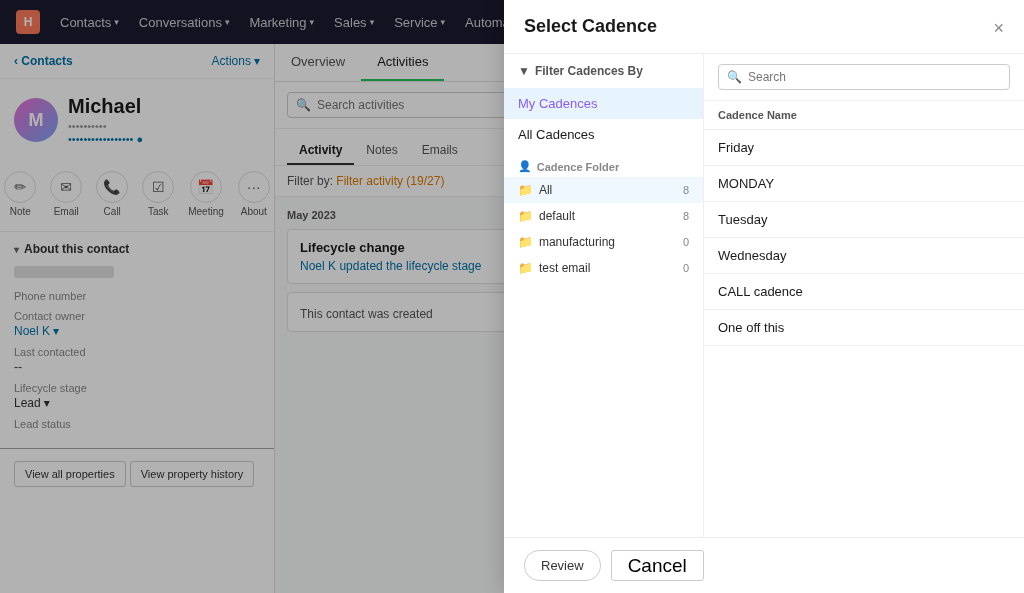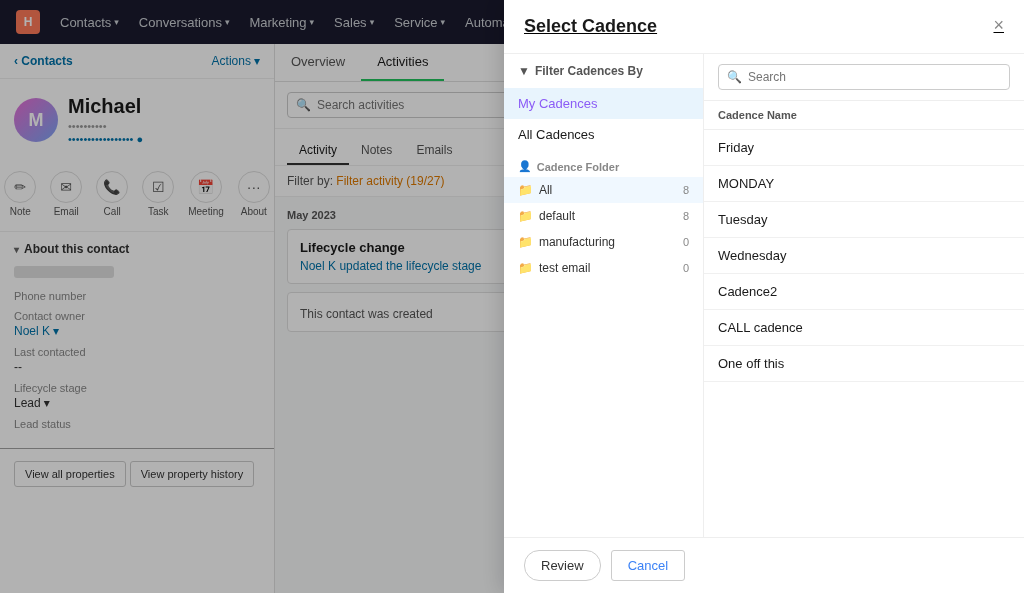--- a/index.html
+++ b/index.html
@@ -240,21 +240,21 @@
     .activity-tab {
       padding: 6px 12px;
       font-size: 12px;
       color: #555;
       cursor: pointer;
       border-bottom: 2px solid transparent;
     }
     .activity-tab.active {
       color: #1a1a1a;
       border-bottom: 2px solid #333;
-      font-weight: 400;
+      font-weight: 700;
     }
 
     .filter-bar {
       padding: 8px 12px;
       font-size: 12px;
       color: #555;
       background: white;
       border-bottom: 1px solid #eee;
     }
     .filter-link {
@@ -315,25 +315,24 @@
     .modal {
       width: 520px;
       height: 100%;
       background: white;
       display: flex;
       flex-direction: column;
       box-shadow: -4px 0 20px rgba(0,0,0,0.15);
     }
     .modal-header {
       display: flex;
-      align-items: flex-start;
+      align-items: flex-end;
       justify-content: space-between;
       padding: 16px 20px;
       border-bottom: 1px solid #eee;
-      text-decoration: underline;
     }
     .modal-title {
       font-size: 18px;
       font-weight: 600;
       color: #1a1a1a;
     }
     .modal-close {
       font-size: 18px;
       color: #888;
       cursor: pointer;
@@ -474,22 +473,22 @@
       padding: 7px 16px;
       font-size: 13px;
       color: #333;
       cursor: pointer;
     }
     .btn-cancel {
       background: white;
       border: 1px solid #ccc;
       border-radius: 3px;
       padding: 0 16px;
-      font-size: 13px;
-      color: #3b82f6;
+      font-size: 19px;
+      color: #000000;
       cursor: pointer;
       font-weight: 500;
     }
   </style>
 </head>
 <body>
 
 <nav class="top-nav">
   <div class="nav-logo">
     <span>H</span>
@@ -734,23 +733,20 @@
           <div class="cadence-row">
             <span>MONDAY</span>
           </div>
           <div class="cadence-row">
             <span>Tuesday</span>
           </div>
           <div class="cadence-row">
             <span>Wednesday</span>
           </div>
           <div class="cadence-row">
-            <span>Cadence2</span>
-          </div>
-          <div class="cadence-row">
             <span>CALL cadence</span>
           </div>
           <div class="cadence-row">
             <span>One off this</span>
           </div>
         </div>
       </div>
     </div>
 
     <div class="modal-footer">

